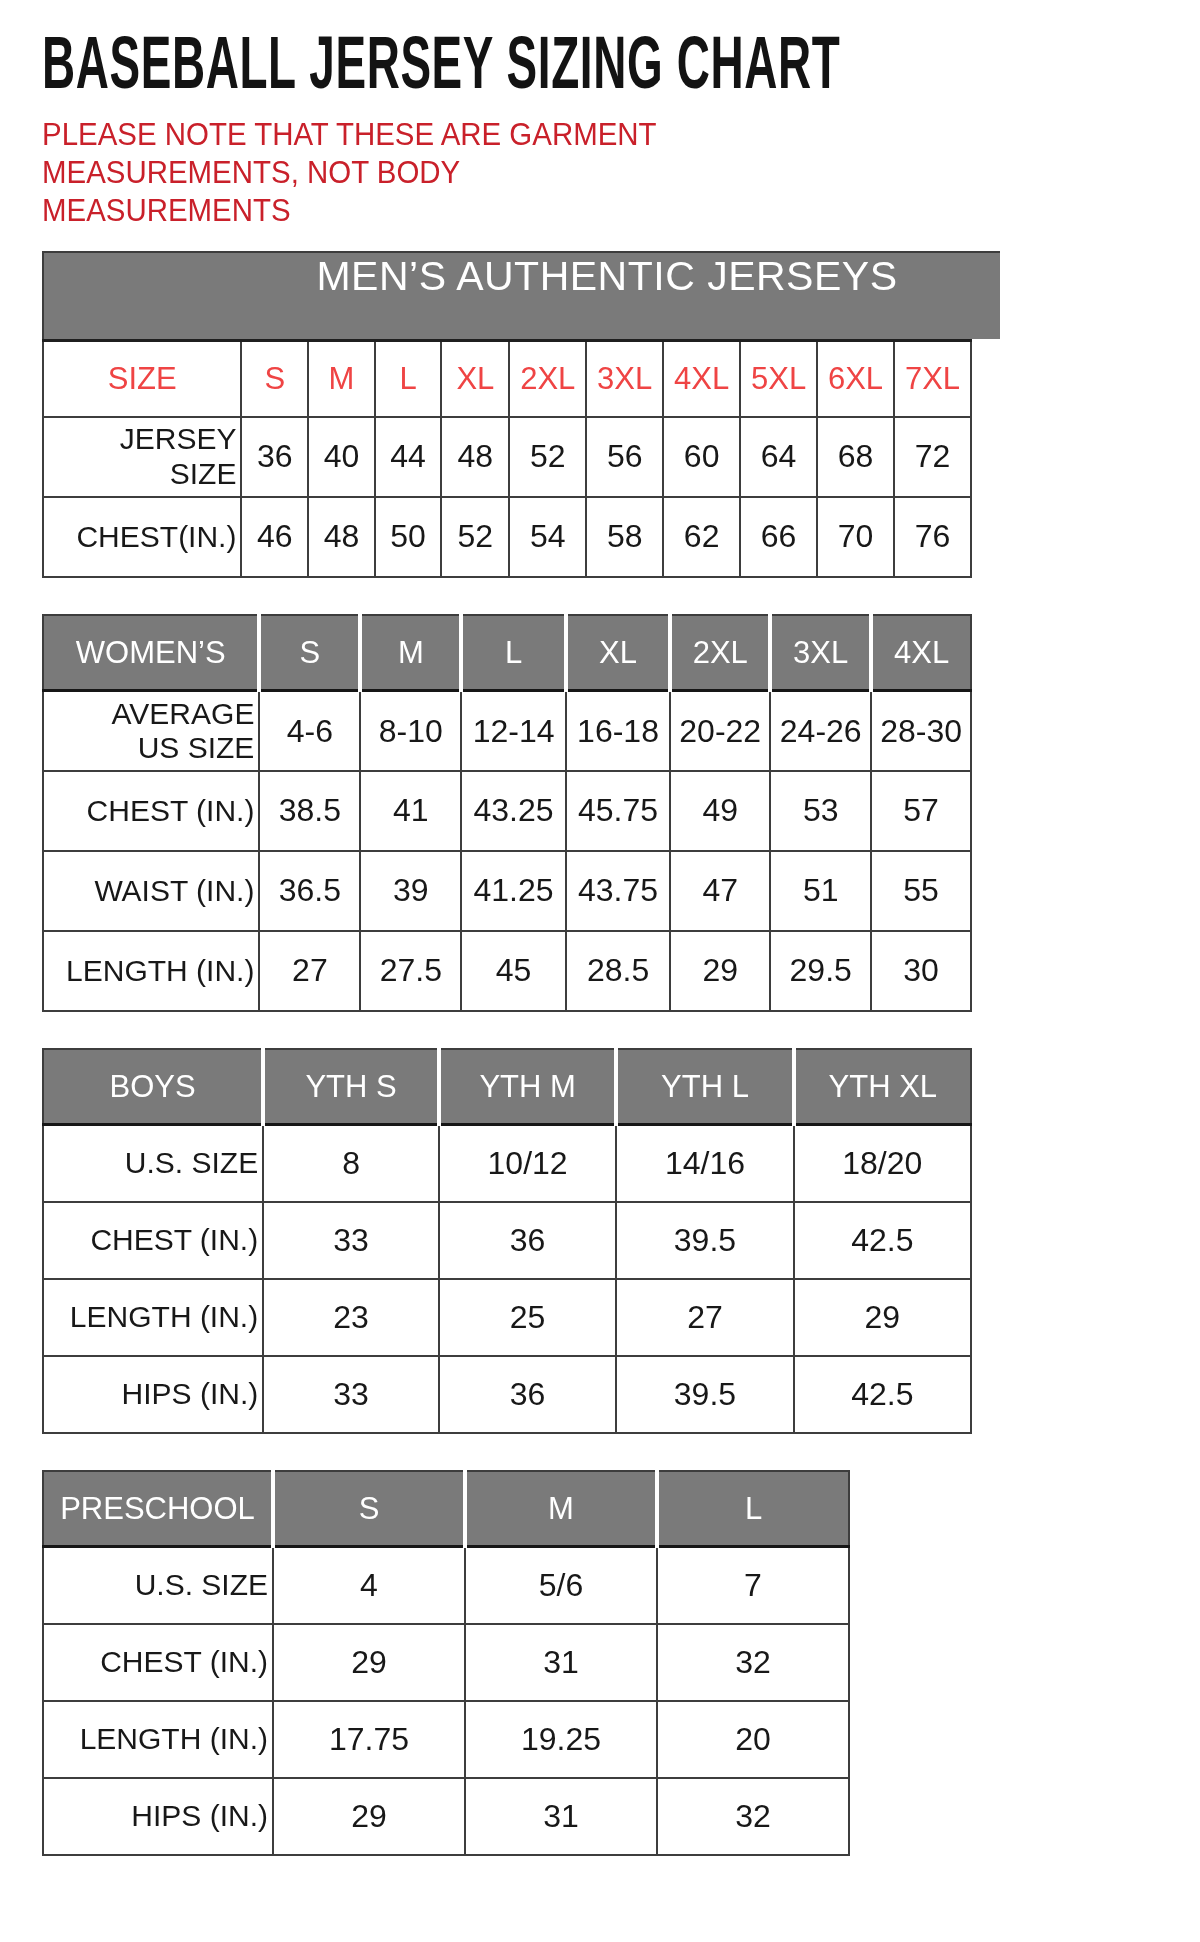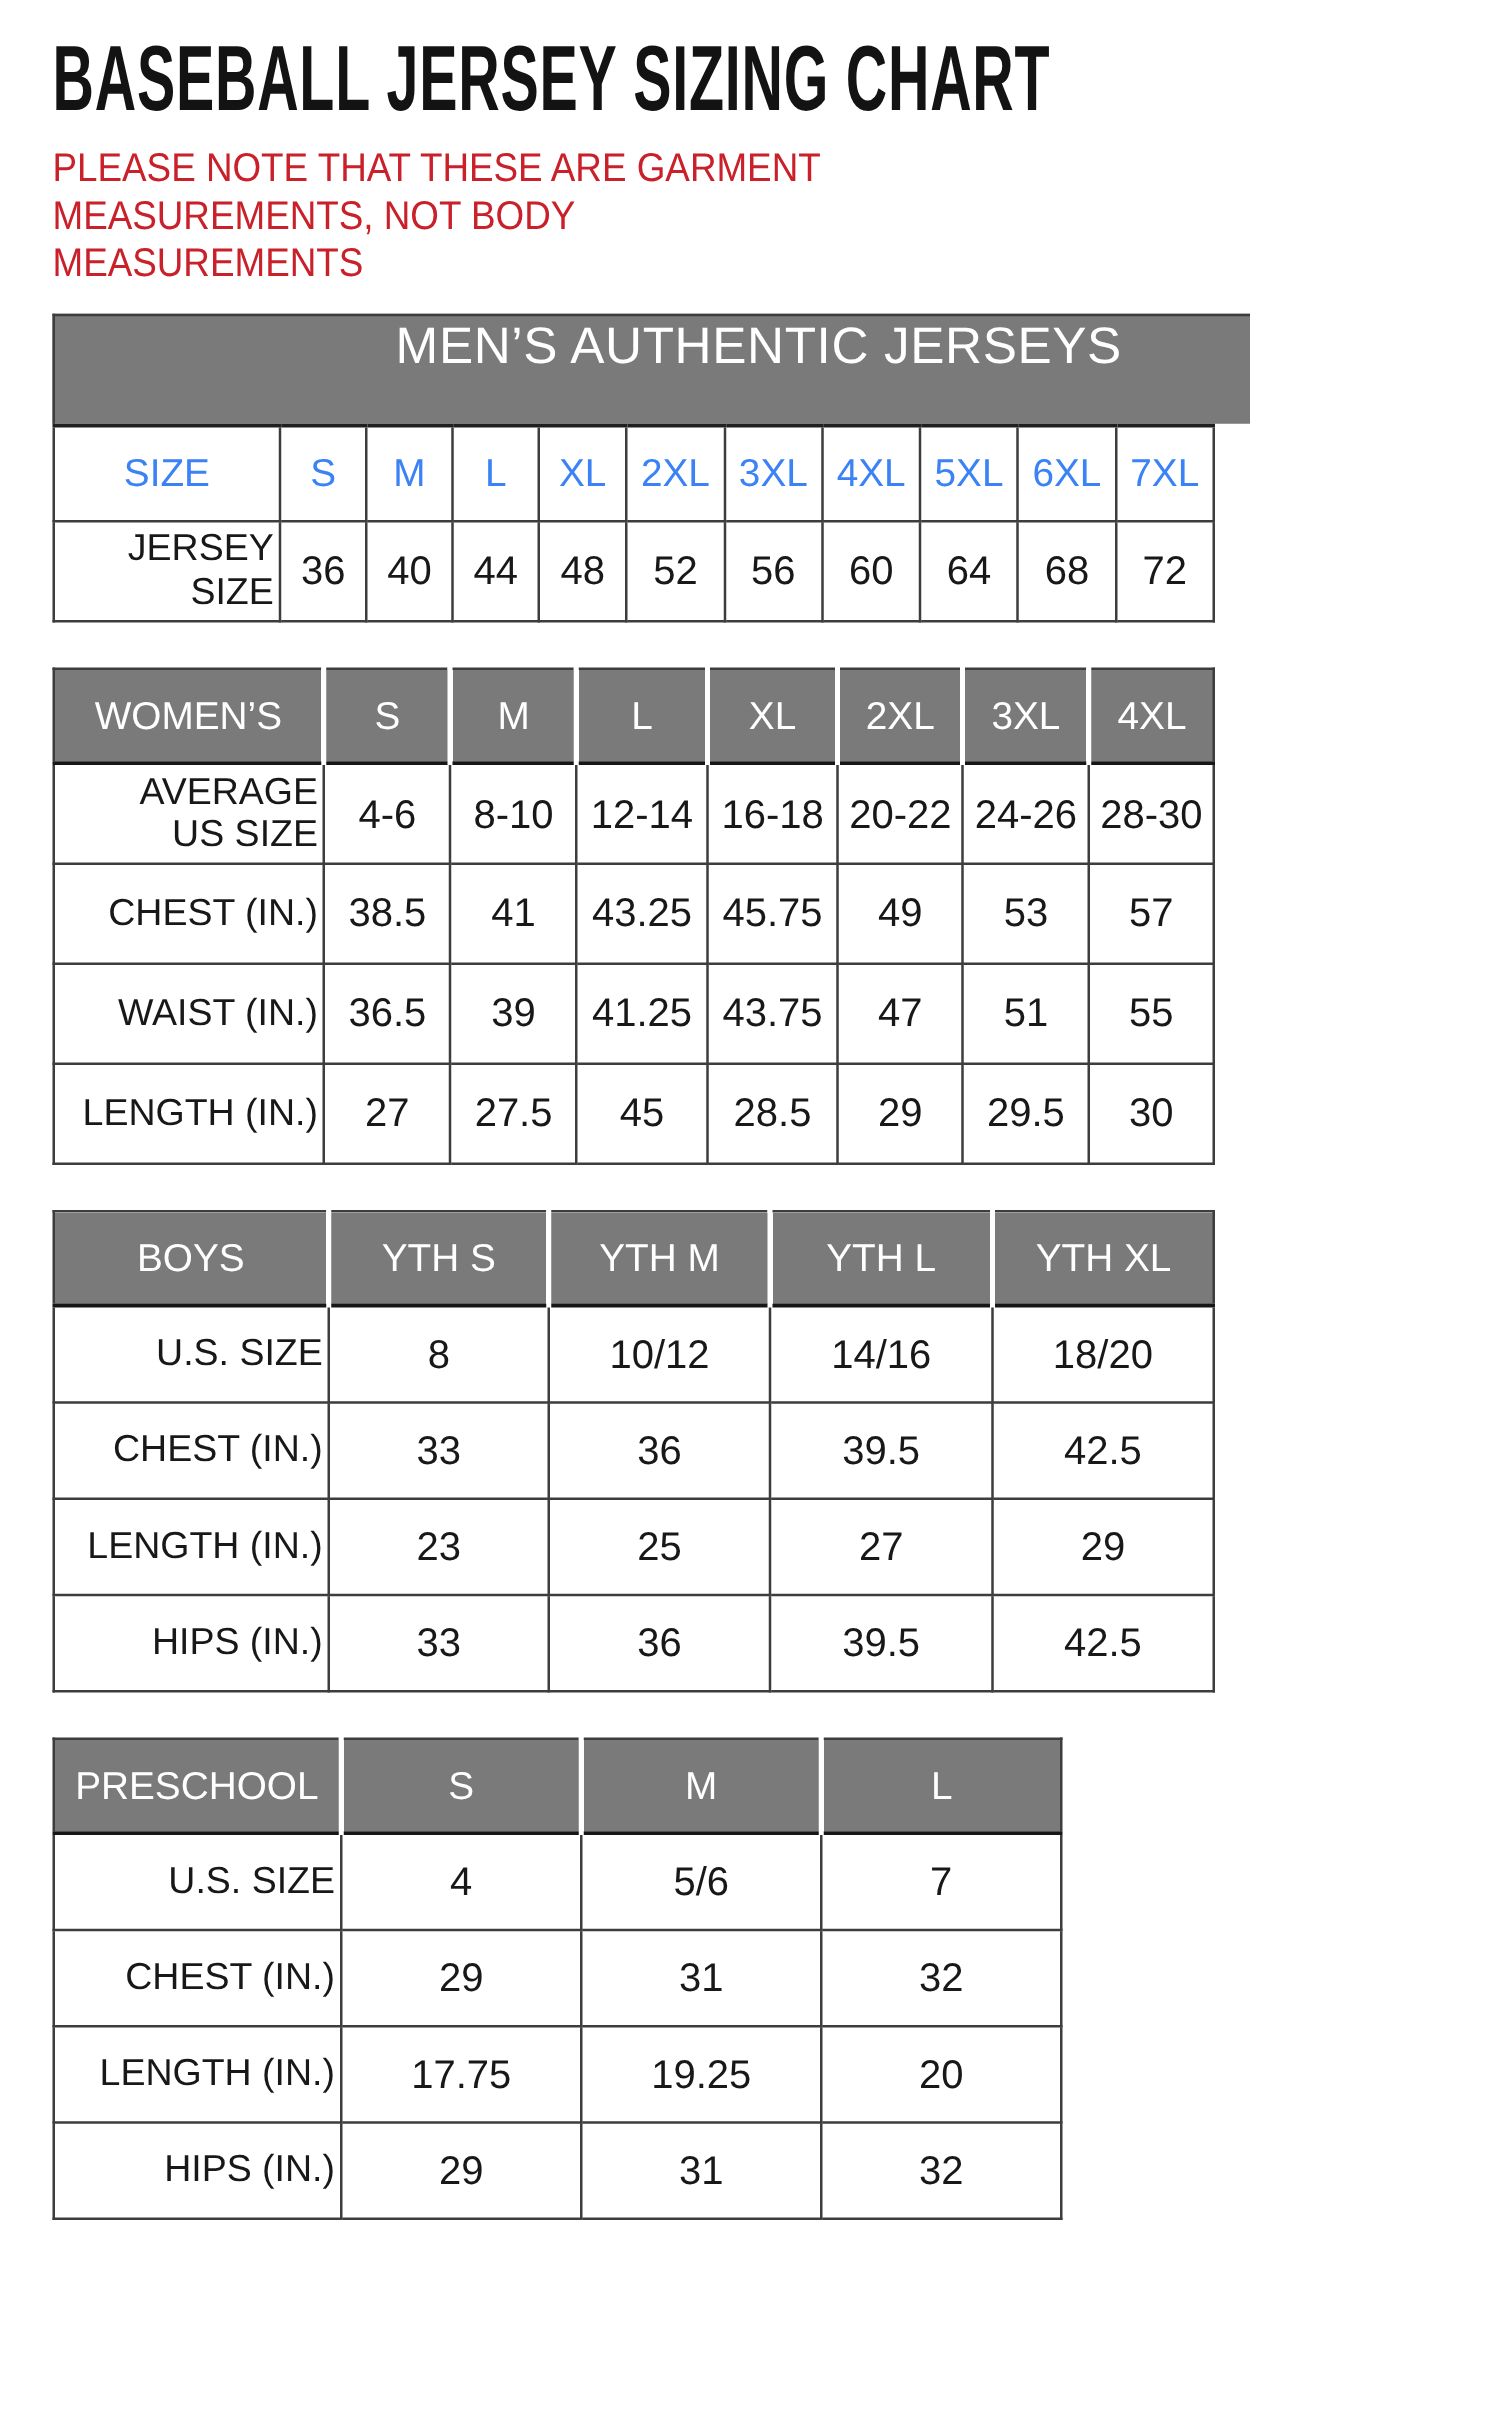--- a/index.html
+++ b/index.html
@@ -76,21 +76,21 @@
   tbody td.label {
     font-size: 30px;
     white-space: pre-line;
     line-height: 1.15;
     text-align: right;
   }
 
   
   .plain-head thead th {
     background: #ffffff;
-    color: #3b82f6;
+    color: #ef4444;
     border-top: 3px solid #1f1f1f;
   }
 
   
   .gray-head thead th {
     background: #7a7a7a;
     color: #ffffff;
     border-left: 4px solid #ffffff;
     border-right: 4px solid #ffffff;
     border-top: 2px solid #3d3d3d;
@@ -151,20 +151,33 @@
             <td>40</td>
             <td>44</td>
             <td>48</td>
             <td>52</td>
             <td>56</td>
             <td>60</td>
             <td>64</td>
             <td>68</td>
             <td>72</td>
           </tr>
+          <tr>
+            <td class="label">CHEST(IN.)</td>
+            <td>46</td>
+            <td>48</td>
+            <td>50</td>
+            <td>52</td>
+            <td>54</td>
+            <td>58</td>
+            <td>62</td>
+            <td>66</td>
+            <td>70</td>
+            <td>76</td>
+          </tr>
         </tbody>
       </table>
   </div>
 
   <div class="section">
     <table class="gray-head womens-table">
         <colgroup>
           <col style="width: 230px;">
           <col style="width: 108px;">
           <col style="width: 108px;">

